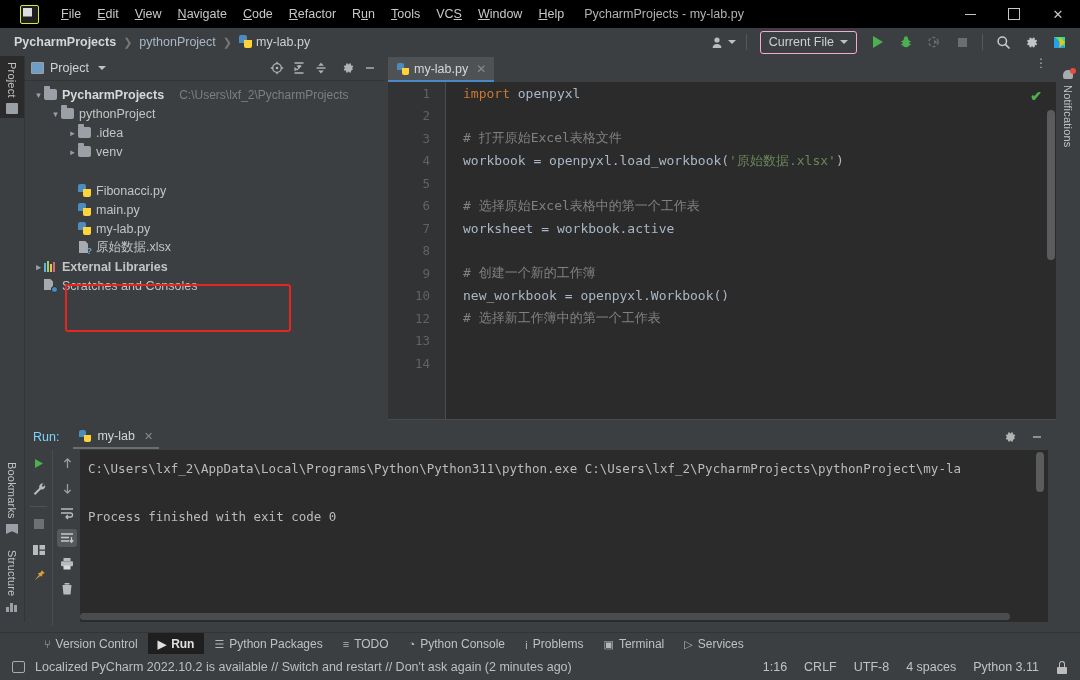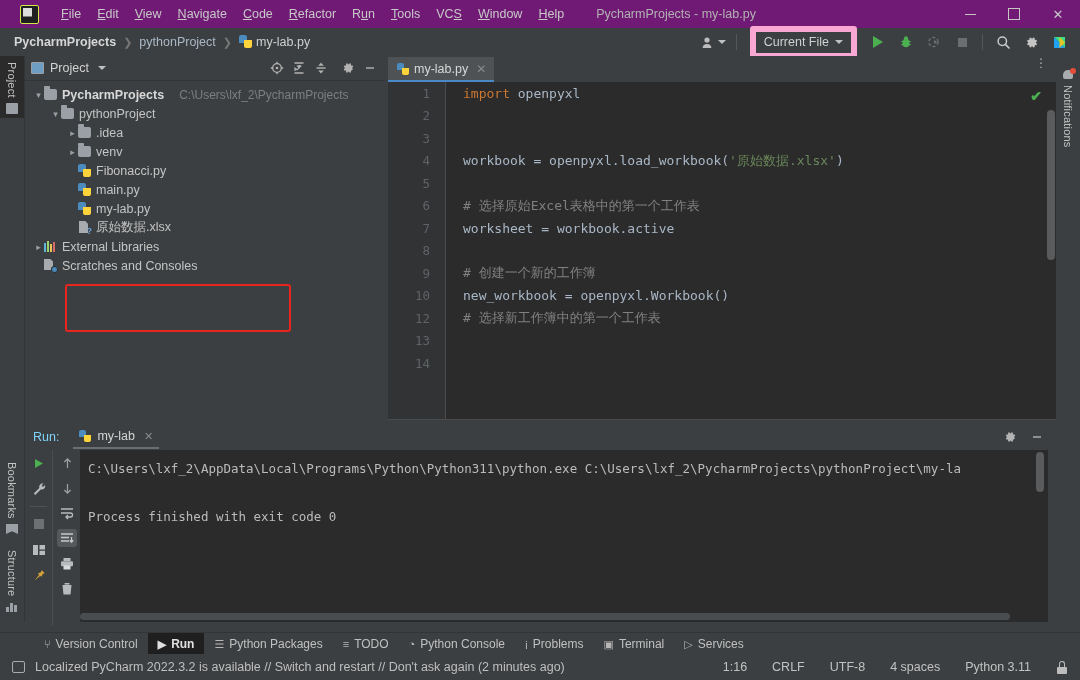--- a/index.html
+++ b/index.html
@@ -9,39 +9,39 @@
     font-family:"Liberation Sans", sans-serif;
     font-size:12px;
     color:#bbbbbb;
     -webkit-font-smoothing:antialiased;
   }
   #app{position:relative;width:1080px;height:680px;}
 
   
   .menubar{
     position:absolute;left:0;top:0;width:1080px;height:28px;
-    background:#701a75;display:flex;align-items:center;
+    background:#000000;display:flex;align-items:center;
   }
   .pclogo{
     width:17px;height:17px;margin-left:20px;margin-right:14px;
     background:linear-gradient(135deg,#1f1f1f 0%,#1f1f1f 100%);
     border:1.5px solid #d4e84a;border-radius:2px;
     position:relative;flex:none;
   }
   .pclogo:after{
     content:"";position:absolute;left:2px;top:2px;width:9px;height:9px;
     background:#ffffff;opacity:.85;
     clip-path:polygon(0 0,100% 0,100% 100%,0 100%);
   }
   .menu-item{
     padding:3px 8px;color:#c8c8c8;font-size:12.5px;white-space:nowrap;cursor:default;
   }
   .menu-item u{text-decoration:underline;}
   .wintitle{
-    margin-left:24px;color:#b2b2b2;font-size:12.5px;white-space:nowrap;
+    margin-left:12px;color:#b2b2b2;font-size:12.5px;white-space:nowrap;
   }
   .wincontrols{
     position:absolute;right:0;top:0;height:28px;display:flex;align-items:center;
   }
   .wc{
     width:44px;height:28px;display:flex;align-items:center;justify-content:center;
     color:#c6c6c6;font-size:13px;
   }
   .wc .min{display:block;width:11px;height:1px;background:#c6c6c6;}
   .wc .sq{display:block;width:10px;height:10px;border:1px solid #c6c6c6;}
@@ -70,21 +70,21 @@
     background:#ffd43b;
   }
   .toolbar-right{
     position:absolute;right:8px;top:0;height:28px;display:flex;align-items:center;gap:2px;
   }
   .tb-btn{
     height:20px;min-width:20px;display:flex;align-items:center;justify-content:center;
     color:#c0c0c0;font-size:12px;padding:0 3px;border-radius:3px;
   }
   .runconfig{
-    height:21px;border:6px solid #f9a8d4;border-radius:3px;
+    height:21px;border:1px solid #f9a8d4;border-radius:3px;
     display:flex;align-items:center;padding:0 8px;gap:6px;color:#cfcfcf;font-size:12.5px;
     background:#3c3f41;margin:0 6px;
   }
   .caret{width:0;height:0;border-left:4px solid transparent;border-right:4px solid transparent;border-top:4px solid #c0c0c0;}
   .tb-sep{width:1px;height:16px;background:#555859;margin:0 5px;}
   .play-tri{width:0;height:0;border-top:6px solid transparent;border-bottom:6px solid transparent;border-left:10px solid #4caf50;}
   .stop-sq{width:9px;height:9px;background:#6b6e70;}
 
   
   .leftstrip{
@@ -296,21 +296,21 @@
   }
   .twb.active{background:#1f1f1f;color:#e0e0e0;font-weight:bold;}
   .statusbar{
     position:absolute;left:0;top:654px;width:1080px;height:26px;background:#3c3f41;
     display:flex;align-items:center;
   }
   .sb-msg{color:#bfbfbf;font-size:12.5px;margin-left:10px;}
   .sb-doc{
     width:13px;height:12px;border:1.5px solid #a9acae;border-radius:2px;margin-left:12px;box-sizing:border-box;flex:none;
   }
-  .sb-right{margin-left:auto;display:flex;align-items:center;gap:25px;padding-right:12px;color:#c2c2c2;font-size:12.5px;}
+  .sb-right{margin-left:auto;display:flex;align-items:center;gap:17px;padding-right:12px;color:#c2c2c2;font-size:12.5px;}
   .lockico{width:12px;height:13px;position:relative;}
   .lockico:before{content:"";position:absolute;left:1px;bottom:0;width:10px;height:7px;background:#bcbcbc;border-radius:1px;}
   .lockico:after{content:"";position:absolute;left:3px;top:0;width:6px;height:6px;border:1.5px solid #bcbcbc;border-bottom:none;border-radius:3px 3px 0 0;box-sizing:border-box;}
 
   .bell{
     width:13px;height:13px;position:relative;margin:7px auto 0;
   }
   .bell:before{
     content:"";position:absolute;left:1px;top:1px;width:10px;height:9px;background:#a9acae;
     border-radius:5px 5px 2px 2px;
@@ -493,41 +493,41 @@
         <div class="trow" style="padding-left: 42px;">
           <span class="arrow closed"></span>
           <span class="folder"></span>
           <span class="tlabel">.idea</span>
         </div>
         <div class="trow" style="padding-left: 42px;">
           <span class="arrow closed"></span>
           <span class="folder"></span>
           <span class="tlabel">venv</span>
         </div>
-        <div class="trow" style="padding-left: 42px;">
+        <div class="trow" style="padding-left: 42px; margin-top: 20px;">
           <span class="arrow none"></span>
           <span class="pyico"></span>
           <span class="tlabel">Fibonacci.py</span>
         </div>
         <div class="trow" style="padding-left: 42px;">
           <span class="arrow none"></span>
           <span class="pyico"></span>
           <span class="tlabel">main.py</span>
         </div>
         <div class="trow" style="padding-left: 42px;">
           <span class="arrow none"></span>
           <span class="pyico"></span>
           <span class="tlabel">my-lab.py</span>
         </div>
         <div class="trow" style="padding-left: 42px;">
           <span class="arrow none"></span>
           <span class="xlico"></span>
           <span class="tlabel">原始数据.xlsx</span>
         </div>
-        <div class="trow" style="padding-left: 8px;">
+        <div class="trow" style="padding-left: 8px; font-weight: bold;">
           <span class="arrow closed"></span>
           <span class="libico"></span>
           <span class="tlabel">External Libraries</span>
         </div>
         <div class="trow" style="padding-left: 8px;">
           <span class="arrow none"></span>
           <span class="scratchico"></span>
           <span class="tlabel">Scratches and Consoles</span>
         </div>
       </div>
@@ -543,21 +543,21 @@
         <span>my-lab.py</span>
         <span class="x">✕</span>
       </div>
       <div class="tab-opts">⋮</div>
     </div>
     <div class="codearea">
       <div class="gutter"></div>
       <div class="code" id="code">
           <div class="cline"><span class="lnum">1</span><span class="ctext"><span class="kw">import</span><span> openpyxl</span></span></div>
           <div class="cline"><span class="lnum">2</span><span class="ctext"></span></div>
-          <div class="cline"><span class="lnum">3</span></div>
+          <div class="cline"><span class="lnum">3</span><span class="ctext"><span class="cm"># 打开原始Excel表格文件</span></span></div>
           <div class="cline"><span class="lnum">4</span><span class="ctext"><span>workbook = openpyxl.load_workbook(</span><span class="st">'原始数据.xlsx'</span><span>)</span></span></div>
           <div class="cline"><span class="lnum">5</span><span class="ctext"></span></div>
           <div class="cline"><span class="lnum">6</span><span class="ctext"><span class="cm"># 选择原始Excel表格中的第一个工作表</span></span></div>
           <div class="cline"><span class="lnum">7</span><span class="ctext"><span>worksheet = workbook.active</span></span></div>
           <div class="cline"><span class="lnum">8</span><span class="ctext"></span></div>
           <div class="cline"><span class="lnum">9</span><span class="ctext"><span class="cm"># 创建一个新的工作簿</span></span></div>
           <div class="cline"><span class="lnum">10</span><span class="ctext"><span>new_workbook = openpyxl.Workbook()</span></span></div>
           <div class="cline"><span class="lnum">12</span><span class="ctext"><span class="cm"># 选择新工作簿中的第一个工作表</span></span></div>
           <div class="cline"><span class="lnum">13</span></div>
           <div class="cline"><span class="lnum">14</span><span class="ctext"></span></div>
@@ -694,21 +694,21 @@
         <span>Terminal</span>
       </div>
       <div class="twb">
         <span style="font-size: 11px; color: rgb(182, 182, 182);">▷</span>
         <span>Services</span>
       </div>
     </div>
 
   <div class="statusbar">
     <span class="sb-doc"></span>
-    <span class="sb-msg">Localized PyCharm 2022.3.2 is available // Switch and restart // Don't ask again (2 minutes ago)</span>
+    <span class="sb-msg">Localized PyCharm 2022.10.2 is available // Switch and restart // Don't ask again (2 minutes ago)</span>
     <div class="sb-right">
       <span>1:16</span>
       <span>CRLF</span>
       <span>UTF-8</span>
       <span>4 spaces</span>
       <span>Python 3.11</span>
       <span class="lockico"></span>
     </div>
   </div>
 

